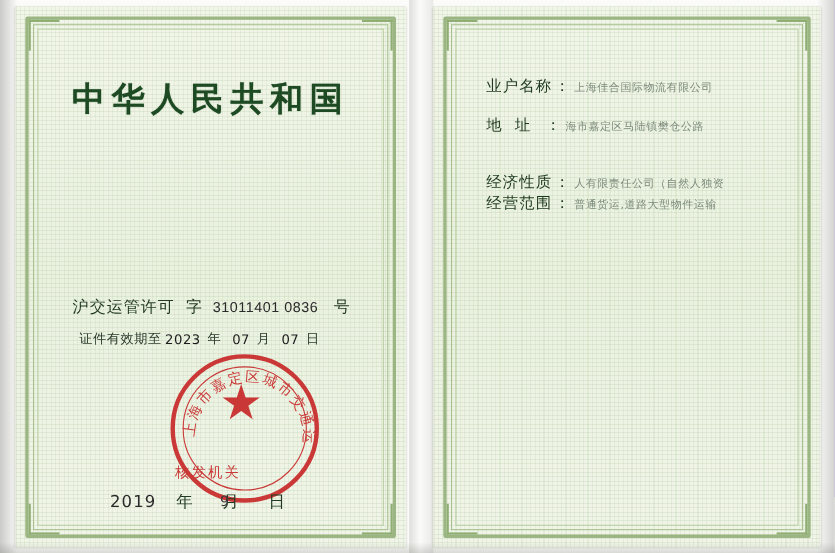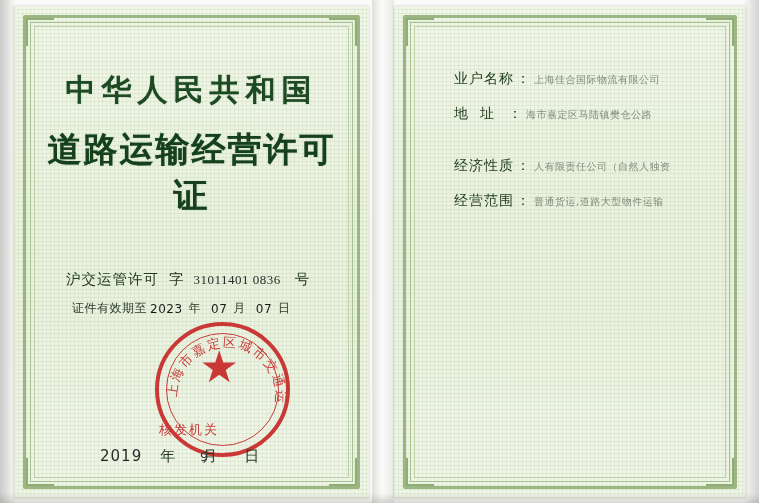--- a/index.html
+++ b/index.html
@@ -126,21 +126,21 @@
 
   .license-no-row {
     position: absolute;
     left: 26px;
     right: 10px;
     top: 238px;
     display: flex;
     align-items: baseline;
     font-size: 14.5px;
     color: #223a22;
-    font-family: Liberation Serif, serif;
+    font-family: Liberation Sans, sans-serif;
   }
   .license-no-row .lbl { letter-spacing: 1px; white-space: nowrap; }
   .license-no-row .val {
     flex: 0 0 auto;
     margin-left: 10px;
     margin-right: 14px;
     font-size: 13px;
     color: #2a2a2a;
     letter-spacing: 0.5px;
   }
@@ -241,21 +241,20 @@
     left: 26px; top: 26px; right: 26px; bottom: 26px;
   }
   .field {
     position: absolute;
     left: 22px;
     right: 14px;
     display: flex;
     align-items: baseline;
     font-size: 14px;
     color: #1f3a1f;
-    padding-left: 12px;
   }
   .field .flabel {
     white-space: nowrap;
     letter-spacing: 1px;
     font-family: "DejaVu Sans", "Liberation Sans", sans-serif;
   }
   .field .colon { margin: 0 4px 0 2px; }
   .field .fvalue {
     color: #6b7a6b;
     font-size: 10px;
@@ -264,21 +263,21 @@
     opacity: 0.85;
   }
   .field.f1 { top: 38px; }
   .field.f2 { top: 73px; }
   .field.f2 .flabel { letter-spacing: 12px; }
   .field.f2b {
     top: 97px;
     left: 110px;
   }
   .field.f3 { top: 125px; }
-  .field.f4 { top: 160px; }
+  .field.f4 { top: 144px; }
 
   
   .gutter {
     position: absolute;
     left: 372px; top: 0;
     width: 22px; height: 503px;
     background: linear-gradient(90deg, rgba(120,120,110,0.22) 0%, rgba(255,255,255,0.0) 45%, rgba(120,120,110,0.14) 100%);
   }
   .edge-shadow-left {
     position: absolute;
@@ -308,21 +307,20 @@
       <div class="border-inner2"></div>
       <div class="corner tl"></div>
       <div class="corner tr"></div>
       <div class="corner bl"></div>
       <div class="corner br"></div>
 
       <div class="content-left">
 
         <div class="title-main">中华人民共和国</div>
 
-        <div class="title-sub">道路运输经营许可证</div>
 
 
         <div class="license-no-row">
           <span class="lbl">沪交运管许可</span>
           <span class="suffix" style="margin-left:10px;">字</span>
           <span class="val">31011401 0836</span>
           <span class="suffix">号</span>
         </div>
 
         <div class="validity-row">

